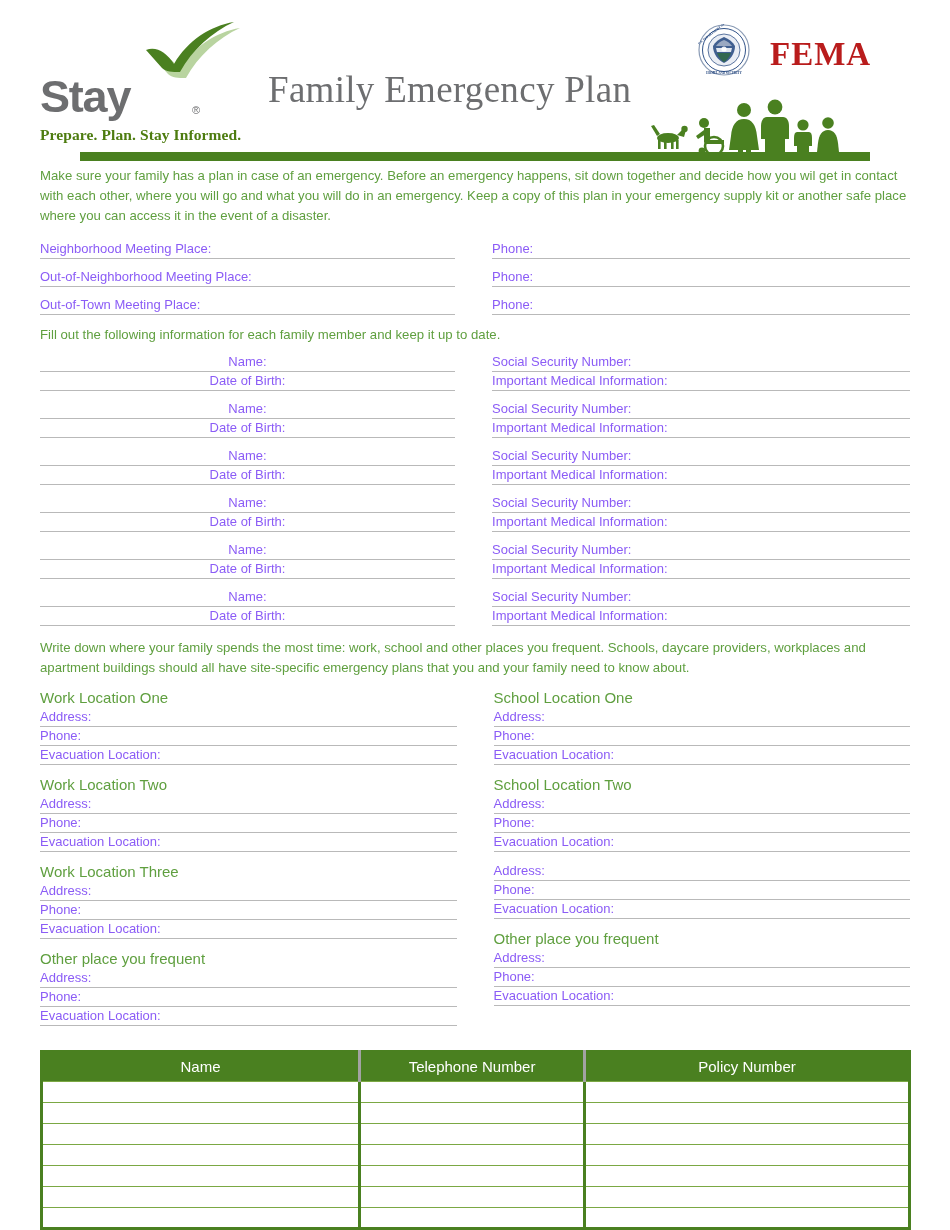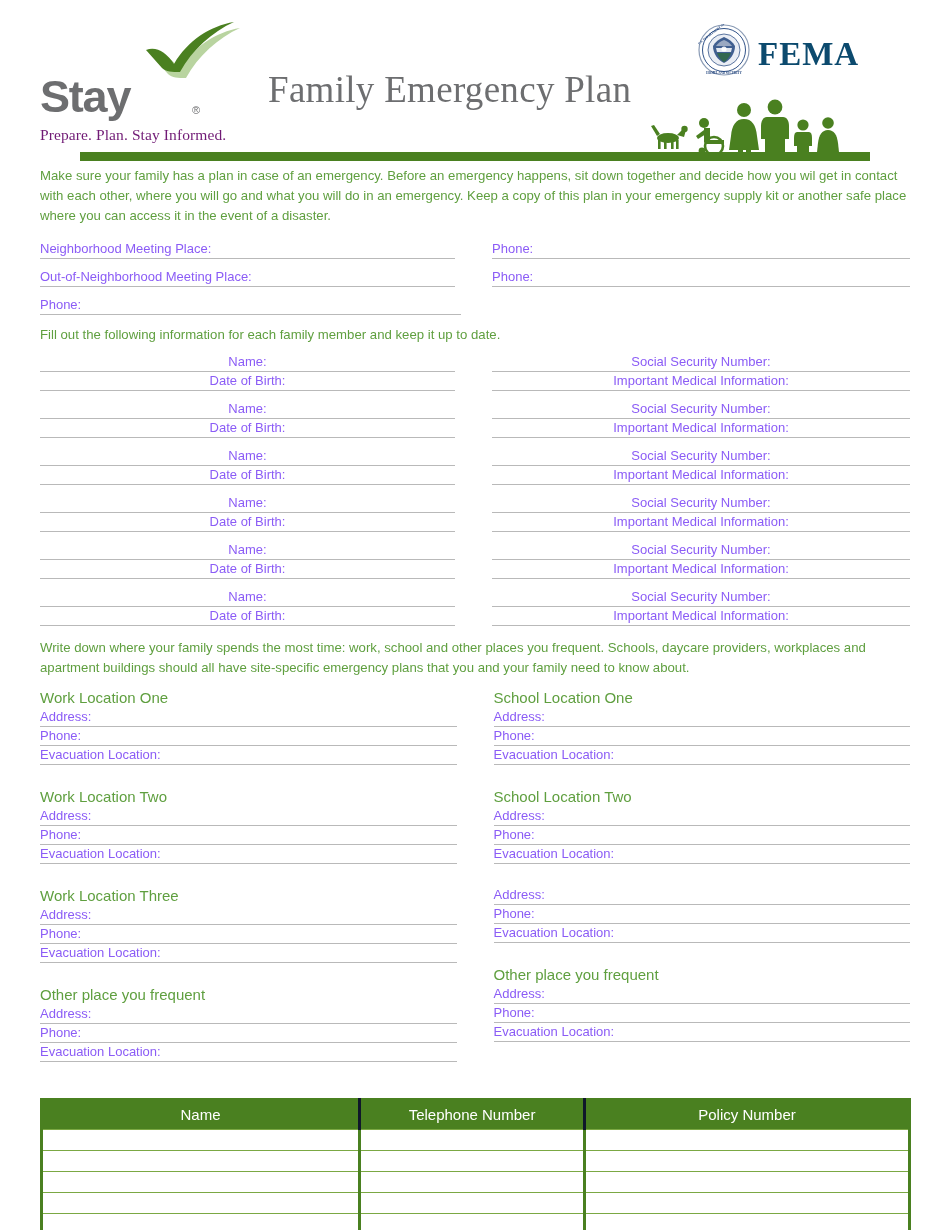--- a/index.html
+++ b/index.html
@@ -26,36 +26,36 @@
     letter-spacing: -1.2px; line-height: 1;
     font-family: "Liberation Sans", sans-serif;
   }
   .ready-reg {
     position: absolute; left: 152px; top: 82px;
     font-size: 11px; color: #6d6e70;
   }
   .ready-tag {
     position: absolute; left: 0; top: 104px;
     font-family: "Liberation Serif", serif;
-    font-weight: normal; font-size: 15.5px; color: #701a75;
+    font-weight: bold; font-size: 15.5px; color: #4d7c0f;
     letter-spacing: 0.1px;
   }
 
   .doc-title {
     position: absolute; left: 228px; top: 68px;
     font-family: "Liberation Serif", serif;
     font-size: 37px; color: #6d6e70; letter-spacing: 0.3px;
   }
 
   .fema-block { position: absolute; right: 0; top: 22px; width: 230px; height: 125px; }
   .dhs-seal { position: absolute; left: 18px; top: 2px; }
   .fema-word {
-    position: absolute; left: 78px; top: 14px;
+    position: absolute; left: 90px; top: 14px;
     font-family: "Liberation Serif", serif;
-    font-size: 33px; font-weight: bold; color: #0c4a6e;
+    font-size: 33px; font-weight: bold; color: #b91c1c;
     letter-spacing: 1px;
   }
   .family-art { position: absolute; left: -40px; top: 72px; }
 
   .green-bar {
     position: absolute; left: 40px; right: 40px; top: 152px;
     height: 9px; background: #4a8020;
   }
 
   
@@ -86,46 +86,46 @@
   .col { width: 418px; }
 
   .meet-rows .row { display: flex; gap: 37px; margin-bottom: 9px; }
   .meet-rows .row .lbl-left { width: 418px; }
   .meet-rows .row .lbl-right { width: 421px; }
 
   
   .fam-group { margin-bottom: 9px; }
   .fam-line { display: flex; gap: 37px; }
   .fam-line .c1 { width: 418px; text-align: center; }
-  .fam-line .c2 { width: 421px; text-align: center; }
+  .fam-line .c2 { width: 421px; }
 
   
   .loc-head {
     font-size: 15px; color: #5f9f3f; margin-bottom: 1px;
     line-height: 19px;
   }
-  .loc-block { margin-bottom: 22px; }
+  .loc-block { margin-bottom: 10px; }
   .loc-block .field { margin-bottom: 0px; }
 
   
   table.contacts {
     width: 868px;
     margin: 14px auto 0 auto;
     border-collapse: collapse;
     border: 3px solid #4a8020;
     table-layout: fixed;
   }
   table.contacts th {
     background: #4a8020;
     color: #ffffff;
     font-weight: normal;
     font-size: 15px;
     padding: 5px 0 6px 0;
     text-align: center;
-    border-right: 3px solid #0f172a;
+    border-right: 3px solid #a3a3a3;
   }
   table.contacts td {
     height: 21px;
     border: 1px solid #7ba843;
     border-right: 3px solid #4a8020;
   }
   table.contacts td:last-child, table.contacts th:last-child { border-right: none; }
   .col-name { width: 318px; }
   .col-tel  { width: 225px; }
   .col-pol  { width: 325px; }
@@ -219,20 +219,21 @@
   <div class="meet-rows" style="margin-top:14px;">
     <div class="row">
       <div class="field lbl-left">Neighborhood Meeting Place:</div>
       <div class="field lbl-right">Phone:</div>
     </div>
     <div class="row">
       <div class="field lbl-left">Out-of-Neighborhood Meeting Place:</div>
       <div class="field lbl-right">Phone:</div>
     </div>
     <div class="row">
+      <div class="field lbl-left">Out-of-Town Meeting Place:</div>
       <div class="field lbl-right">Phone:</div>
     </div>
   </div>
 
   <div class="green-note section-note">Fill out the following information for each family member and keep it up to date.</div>
 
   <div id="family-members">
       <div class="fam-group">
         <div class="fam-line">
           <div class="field c1">Name:</div>

